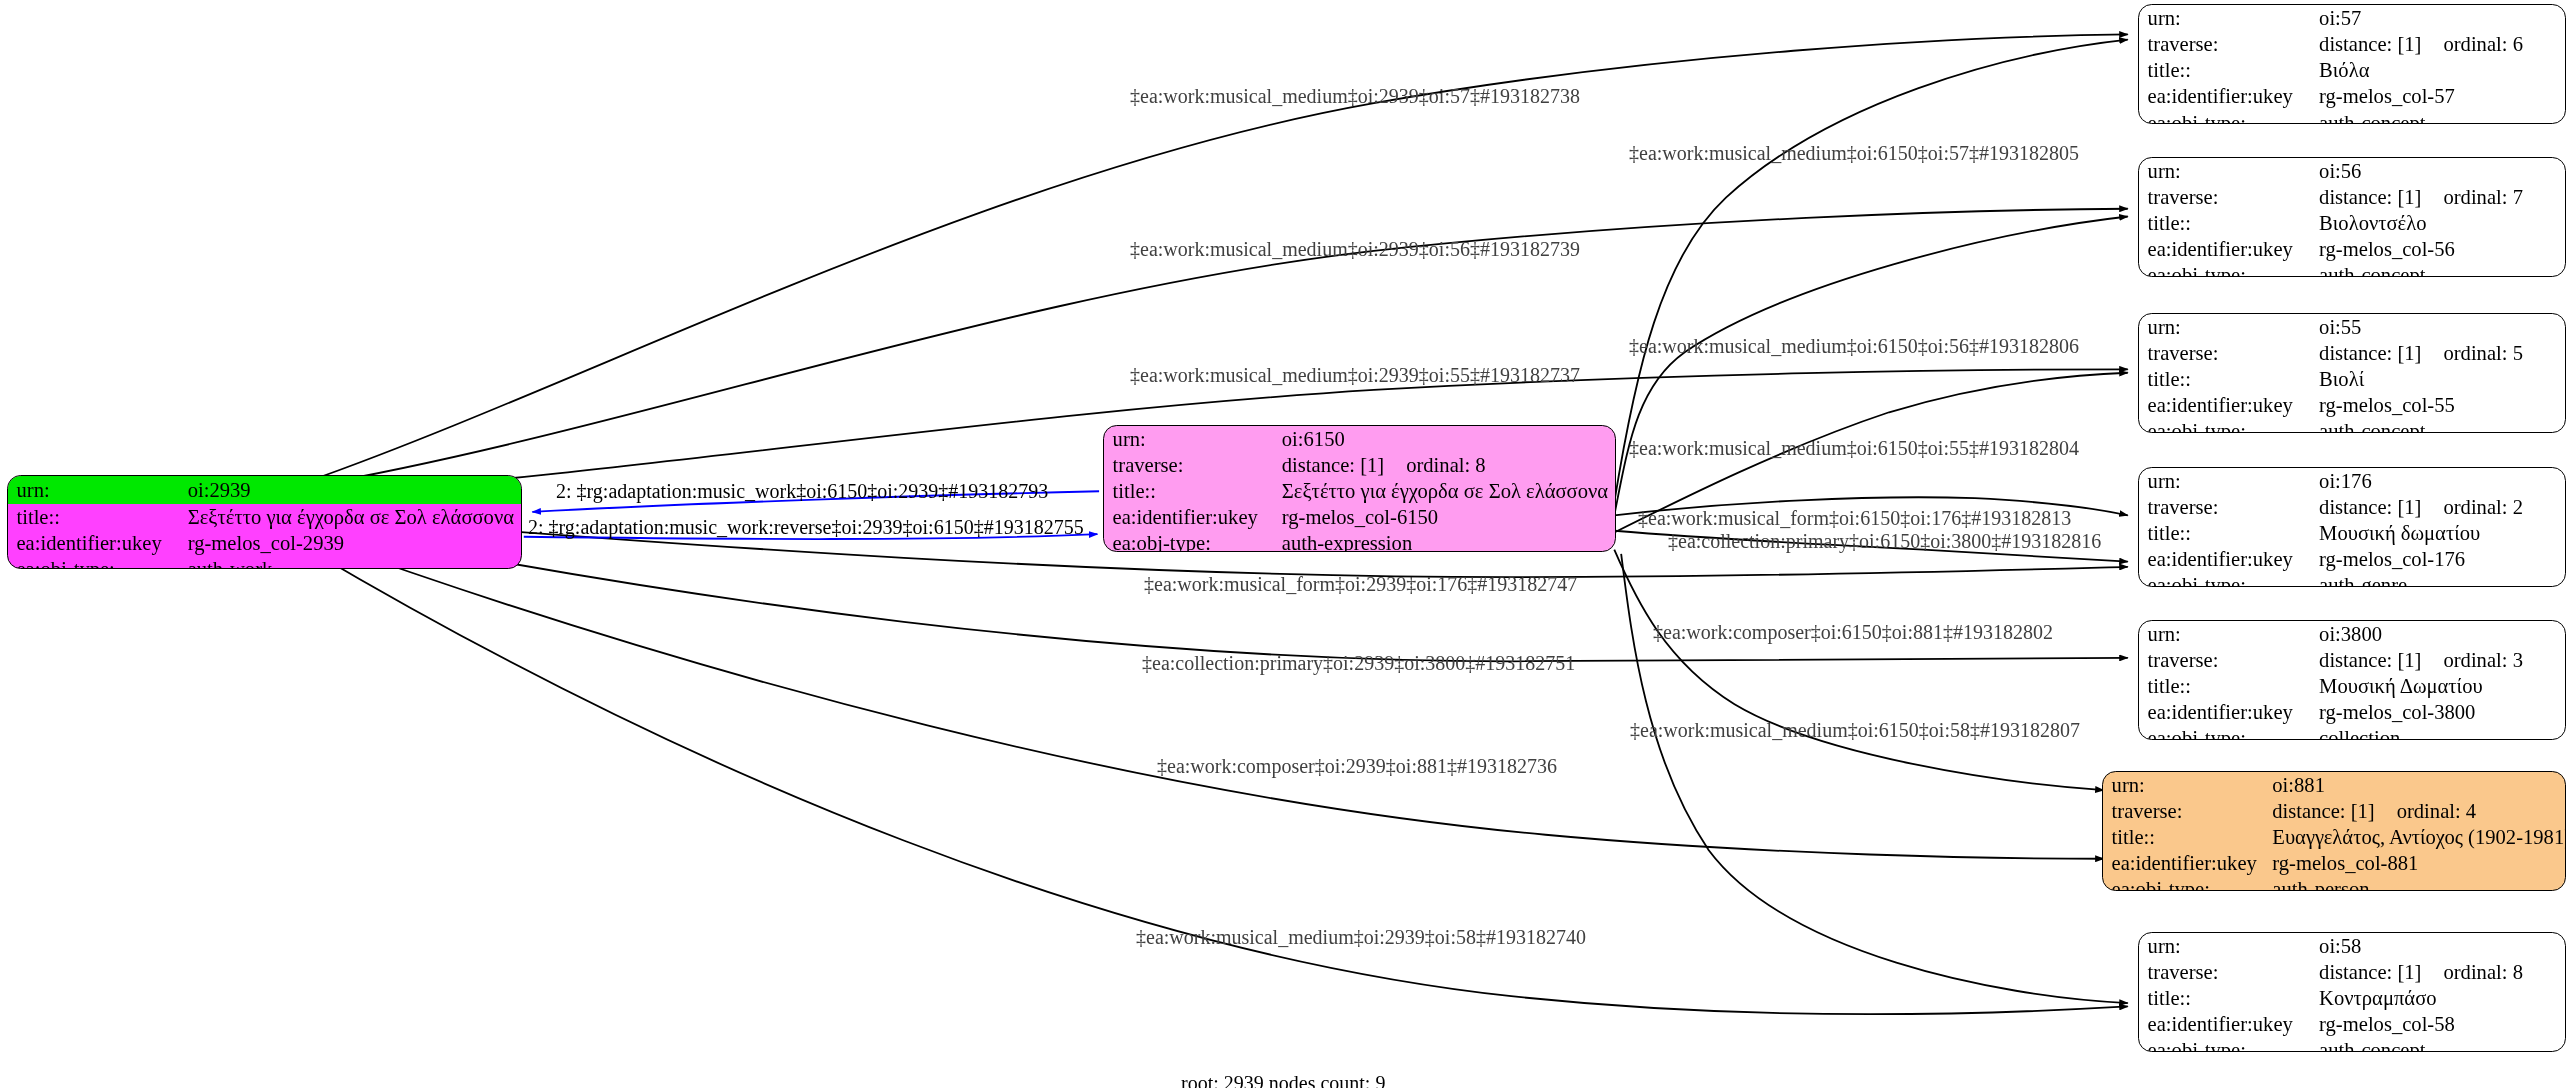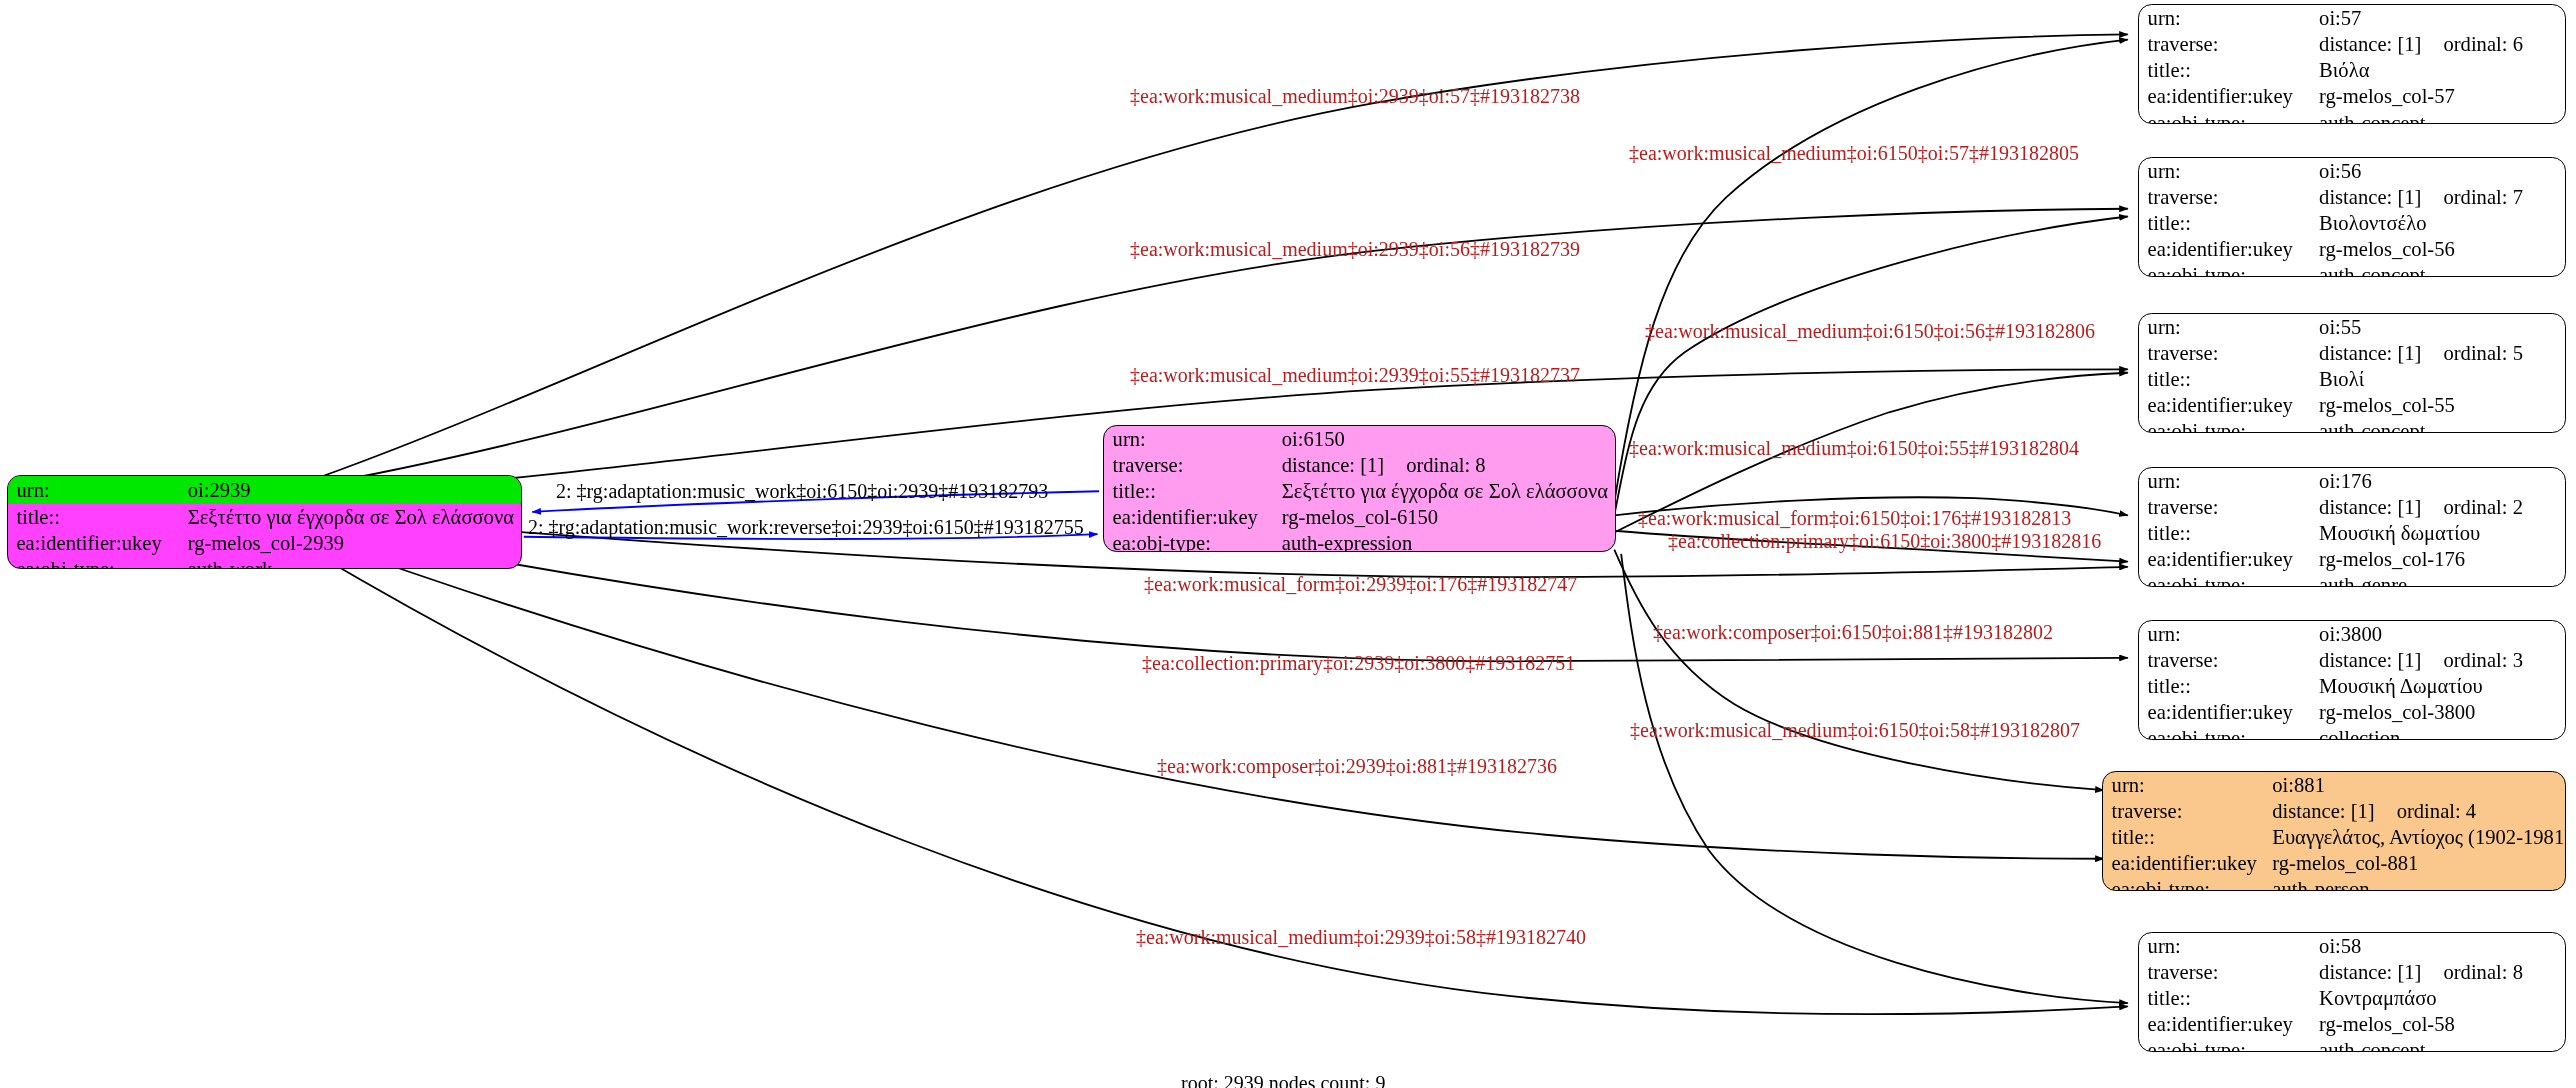--- a/index.html
+++ b/index.html
@@ -51,21 +51,21 @@
   .node.pink    { background: #ff9cf0; }
   .node.orange  { background: #fac88c; }
   .node.plain   { background: #ffffff; }
   .hl-green {
     background: #00e800;
   }
   tr.hl-row td { padding-top: 1.7px; padding-bottom: 1.7px; }
   .edge-label {
     position: absolute;
     font-size: 20px;
-    color: #b91c1c;
+    color: #404040;
     white-space: nowrap;
     line-height: 1;
   }
   .edge-label.blue-lab { color: #000000; }
   .footer-caption {
     position: absolute;
     font-size: 20px;
     color: #000000;
     white-space: nowrap;
   }
@@ -361,21 +361,21 @@
         <td class="k">ea:obj-type:</td>
         <td class="v">auth-concept</td>
       </tr>
     </tbody>
       </table>
   </div>
 
   <div class="edge-label" style="left:1130px; top:86px;">‡ea:work:musical_medium‡oi:2939‡oi:57‡#193182738</div>
   <div class="edge-label" style="left:1629px; top:143px;">‡ea:work:musical_medium‡oi:6150‡oi:57‡#193182805</div>
   <div class="edge-label" style="left:1130px; top:239px;">‡ea:work:musical_medium‡oi:2939‡oi:56‡#193182739</div>
-  <div class="edge-label" style="left:1629px; top:321px;margin-left:16px;">‡ea:work:musical_medium‡oi:6150‡oi:56‡#193182806</div>
+  <div class="edge-label" style="left:1629px; top:336px;">‡ea:work:musical_medium‡oi:6150‡oi:56‡#193182806</div>
   <div class="edge-label" style="left:1130px; top:365px;text-align:right;">‡ea:work:musical_medium‡oi:2939‡oi:55‡#193182737</div>
   <div class="edge-label" style="left:1629px; top:438px;">‡ea:work:musical_medium‡oi:6150‡oi:55‡#193182804</div>
   <div class="edge-label blue-lab" style="left:556px; top:481px;">2: ‡rg:adaptation:music_work‡oi:6150‡oi:2939‡#193182793</div>
   <div class="edge-label blue-lab" style="left:528px; top:517px;">2: ‡rg:adaptation:music_work:reverse‡oi:2939‡oi:6150‡#193182755</div>
   <div class="edge-label" style="left:1638px; top:508px;">‡ea:work:musical_form‡oi:6150‡oi:176‡#193182813</div>
   <div class="edge-label" style="left:1668px; top:531px;">‡ea:collection:primary‡oi:6150‡oi:3800‡#193182816</div>
   <div class="edge-label" style="left:1144px; top:574px;">‡ea:work:musical_form‡oi:2939‡oi:176‡#193182747</div>
   <div class="edge-label" style="left:1142px; top:653px;">‡ea:collection:primary‡oi:2939‡oi:3800‡#193182751</div>
   <div class="edge-label" style="left:1653px; top:610px;margin-top:12px;">‡ea:work:composer‡oi:6150‡oi:881‡#193182802</div>
   <div class="edge-label" style="left:1630px; top:720px;">‡ea:work:musical_medium‡oi:6150‡oi:58‡#193182807</div>

